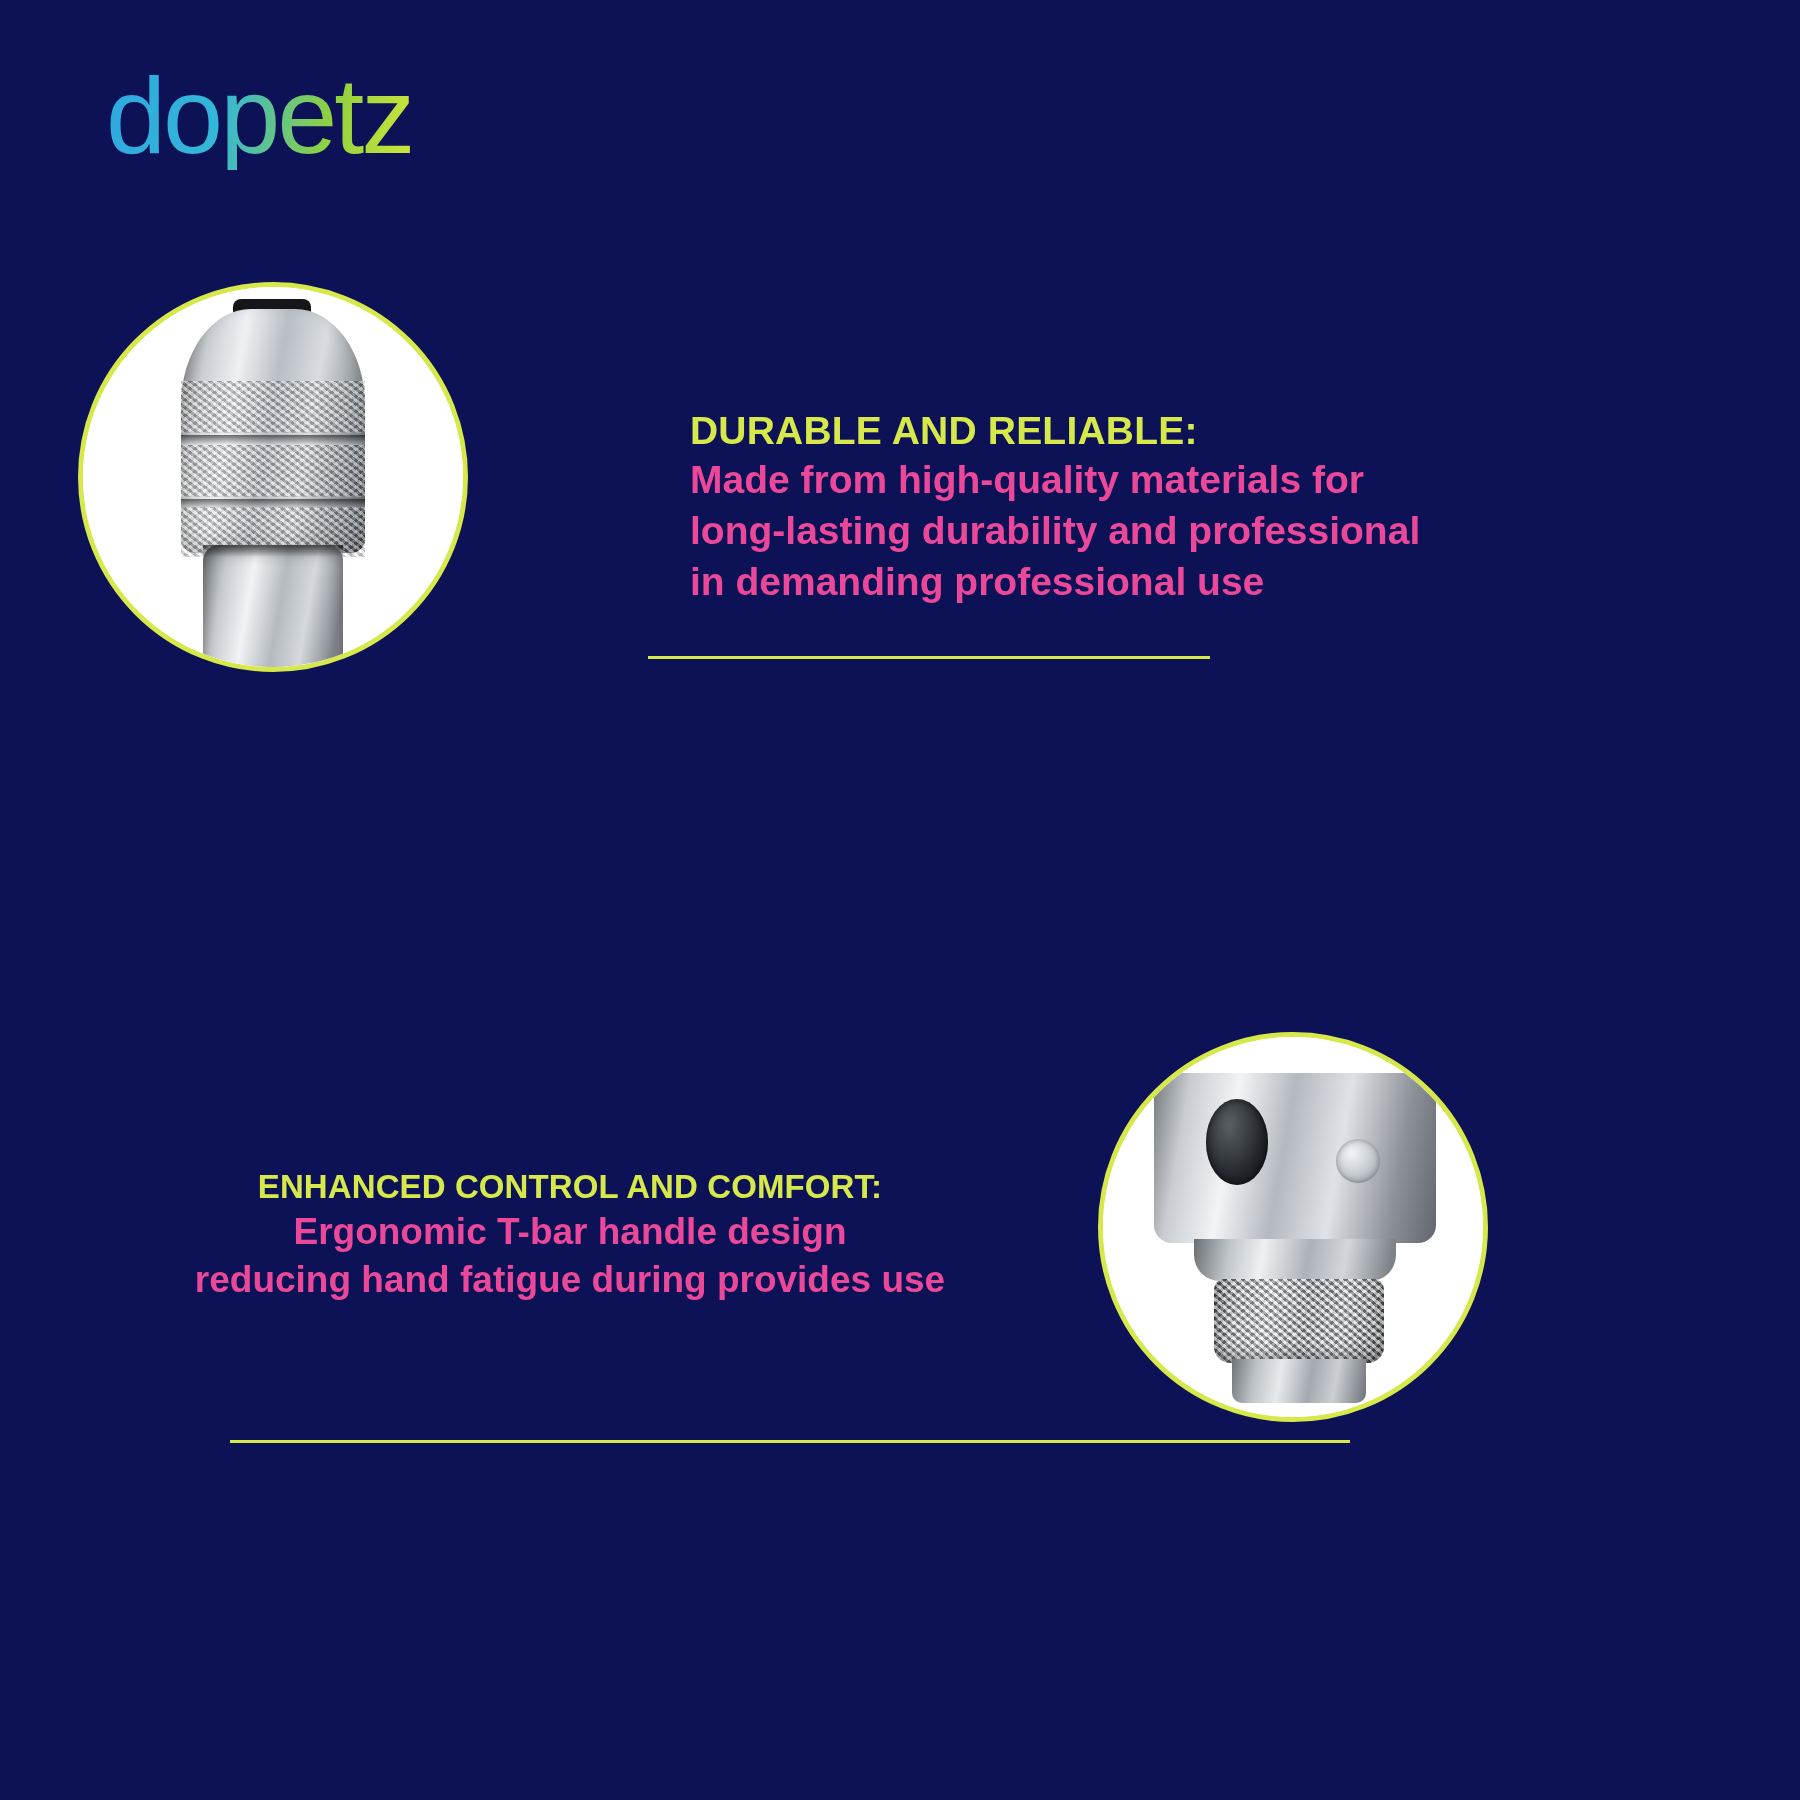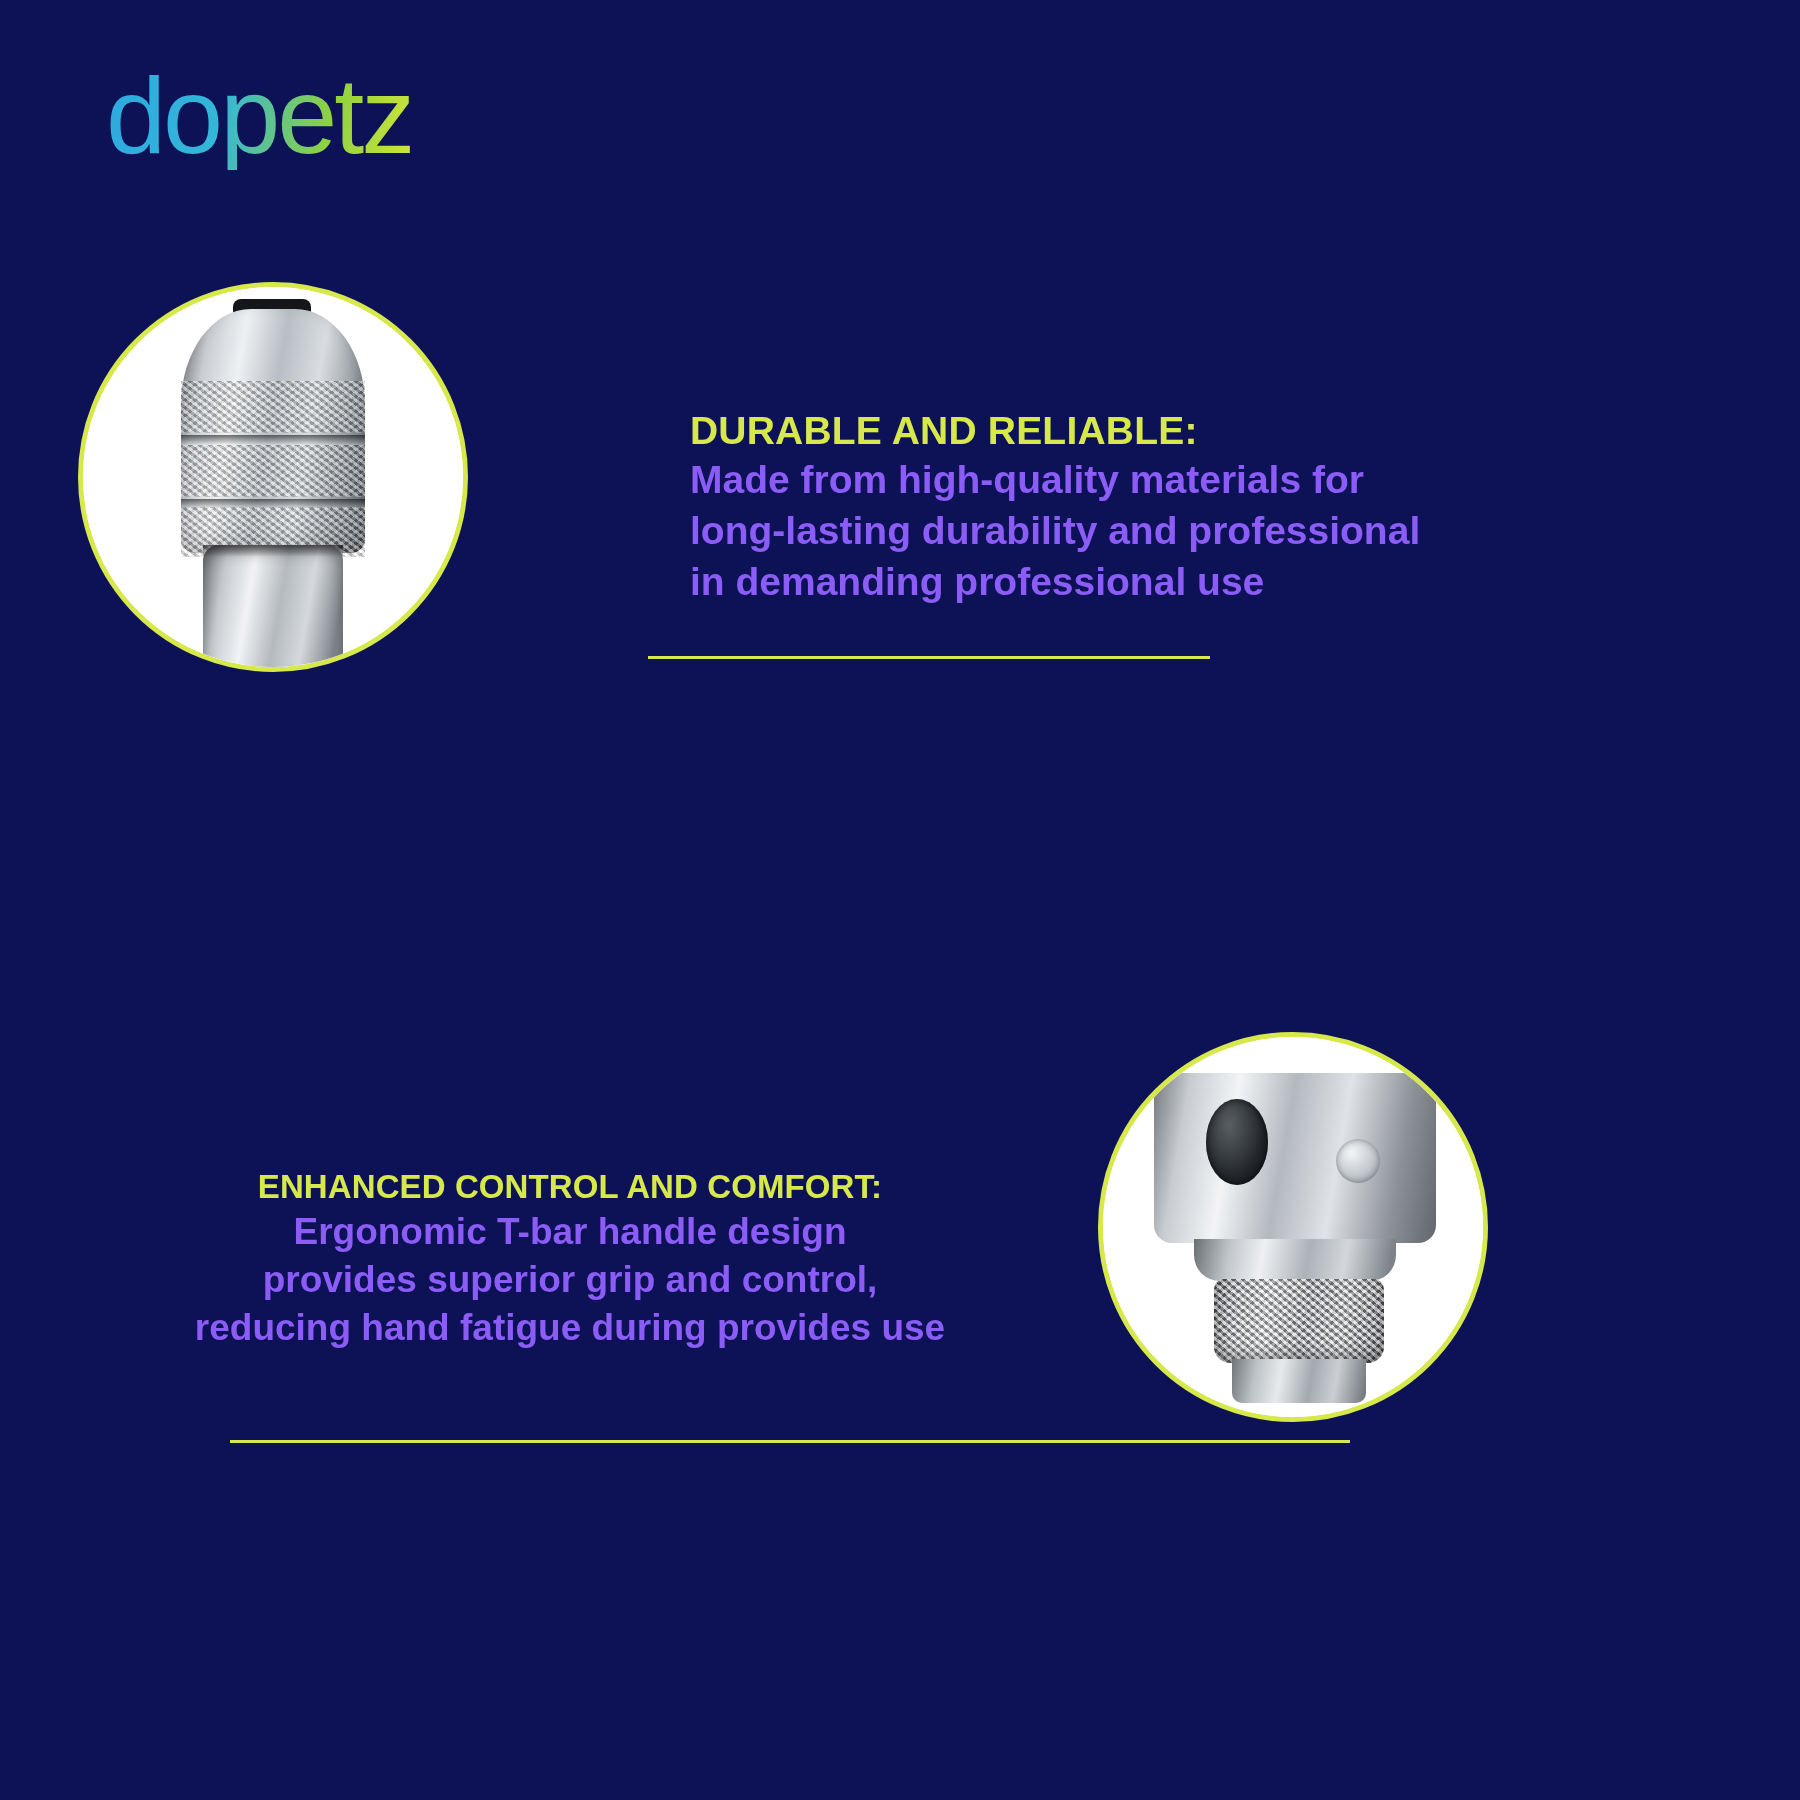--- a/index.html
+++ b/index.html
@@ -78,21 +78,21 @@
   .heading {
     color: #d7e84a;
     font-weight: 700;
     line-height: 1.16;
     margin: 0 0 2px 0;
   }
   .block-top .heading { font-size: 39px; letter-spacing: .2px; }
   .block-bottom .heading { font-size: 33px; letter-spacing: .1px; }
 
   .body-text {
-    color: #8b5cf6;
+    color: #ec4899;
     font-weight: 700;
     line-height: 1.30;
     margin: 0;
   }
   .block-top .body-text { font-size: 39px; }
   .block-bottom .body-text { font-size: 37px; }
 
   
   .rule {
     position: absolute;
@@ -273,21 +273,20 @@
   <p class="heading">DURABLE AND RELIABLE:</p>
   <p class="body-text">Made from high-quality materials for</p>
   <p class="body-text"> long-lasting durability and professional</p>
   <p class="body-text">in demanding professional use</p>
 </div>
 <div class="rule rule-top"></div>
 
 <div class="text-block block-bottom">
   <p class="heading">ENHANCED CONTROL AND COMFORT:</p>
   <p class="body-text">Ergonomic T-bar handle design</p>
-  <p class="body-text">provides superior grip and control,</p>
   <p class="body-text">reducing hand fatigue during provides use</p>
 </div>
 <div class="rule rule-bottom"></div>
 
 <div class="photo-circle photo-bottom">
   <div class="photo-inner">
     <div class="tool-b">
       <div class="sock-head">
         <div class="sock-hole"></div>
         <div class="sock-dot"></div>

